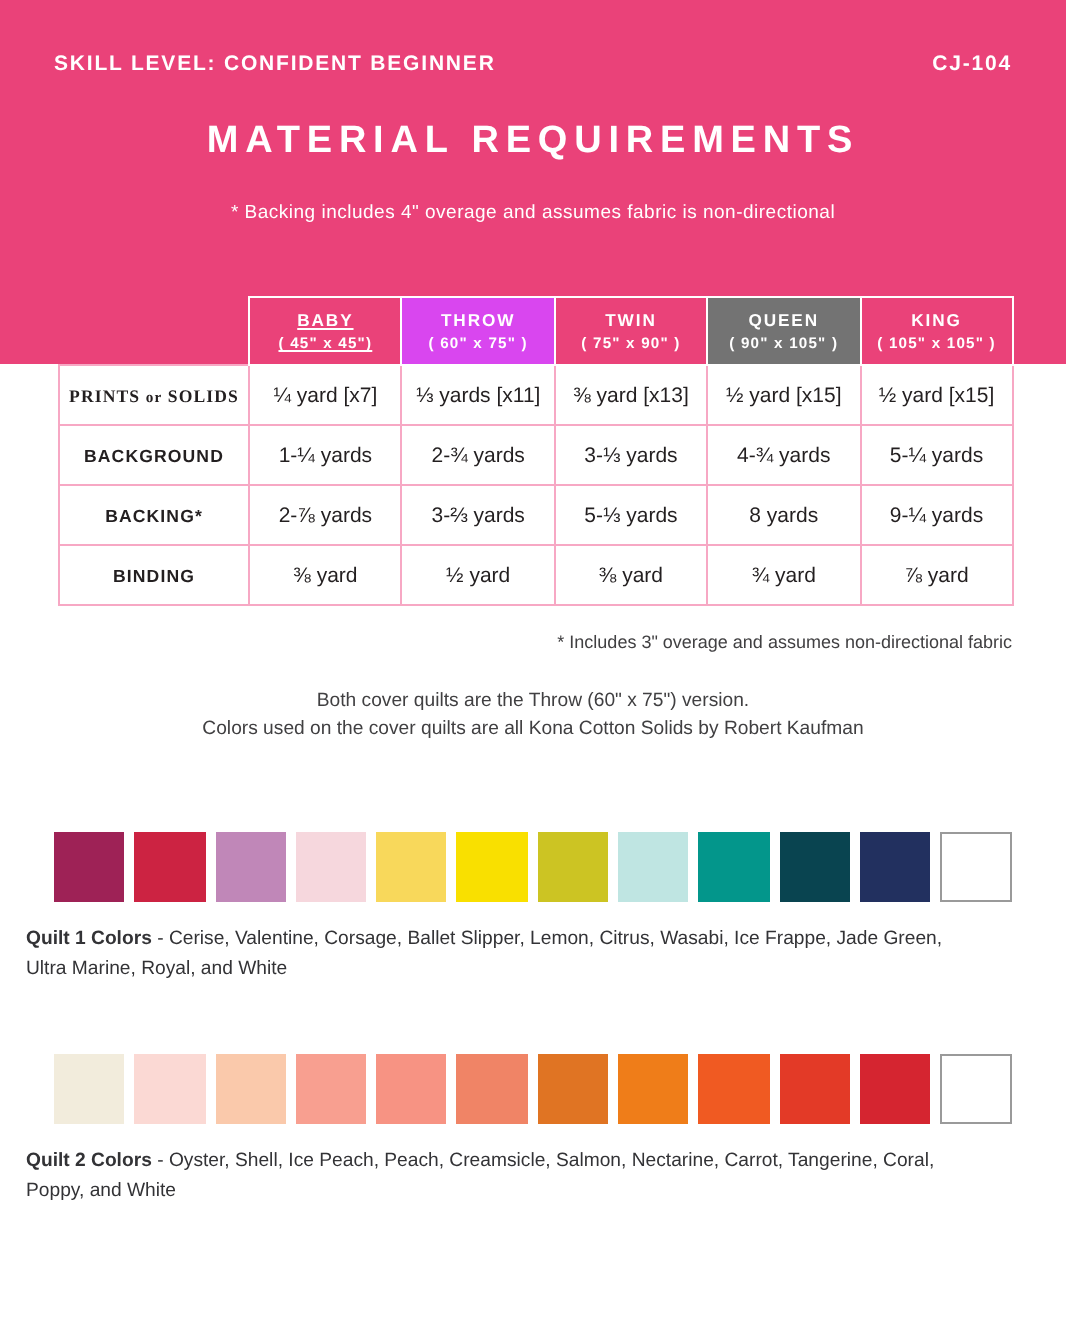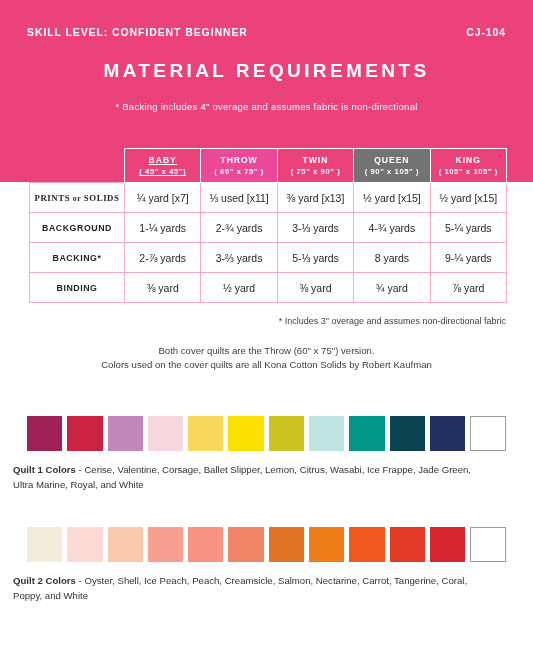--- a/index.html
+++ b/index.html
@@ -163,21 +163,21 @@
           <col class="sz">
           <col class="sz">
       </colgroup>
       <thead>
         <tr>
           <th class="corner" style="background: rgb(234, 66, 121);"></th>
           <th style="background: rgb(234, 66, 121); text-decoration: underline;">
             <span class="sz-name">BABY</span>
             <span class="sz-dims">( 45" x 45")</span>
           </th>
-          <th style="background: #ec4899;">
+          <th style="background: #d946ef;">
             <span class="sz-name">THROW</span>
             <span class="sz-dims">( 60" x 75" )</span>
           </th>
           <th style="background: rgb(234, 66, 121);">
             <span class="sz-name">TWIN</span>
             <span class="sz-dims">( 75" x 90" )</span>
           </th>
           <th style="background: #737373;">
             <span class="sz-name">QUEEN</span>
             <span class="sz-dims">( 90" x 105" )</span>
@@ -185,21 +185,21 @@
           <th style="background: rgb(234, 66, 121);">
             <span class="sz-name">KING</span>
             <span class="sz-dims">( 105" x 105" )</span>
           </th>
         </tr>
       </thead>
       <tbody>
         <tr>
           <td class="rowlabel" style="border-color: rgb(247, 168, 196); font-family: Liberation Serif, serif;"><span>PRINTS </span><span class="lower">or</span><span> SOLIDS</span></td>
           <td style="border-color: rgb(247, 168, 196);">¼ yard [x7]</td>
-          <td style="border-color: rgb(247, 168, 196);">⅓ used [x11]</td>
+          <td style="border-color: rgb(247, 168, 196);">⅓ yards [x11]</td>
           <td style="border-color: rgb(247, 168, 196);">⅜ yard [x13]</td>
           <td style="border-color: rgb(247, 168, 196);">½ yard [x15]</td>
           <td style="border-color: rgb(247, 168, 196);">½ yard [x15]</td>
         </tr>
         <tr>
           <td class="rowlabel" style="border-color: rgb(247, 168, 196);">BACKGROUND</td>
           <td style="border-color: rgb(247, 168, 196);">1-¼ yards</td>
           <td style="border-color: rgb(247, 168, 196); margin-top: 24px;">2-¾ yards</td>
           <td style="border-color: rgb(247, 168, 196);">3-⅓ yards</td>
           <td style="border-color: rgb(247, 168, 196);">4-¾ yards</td>

